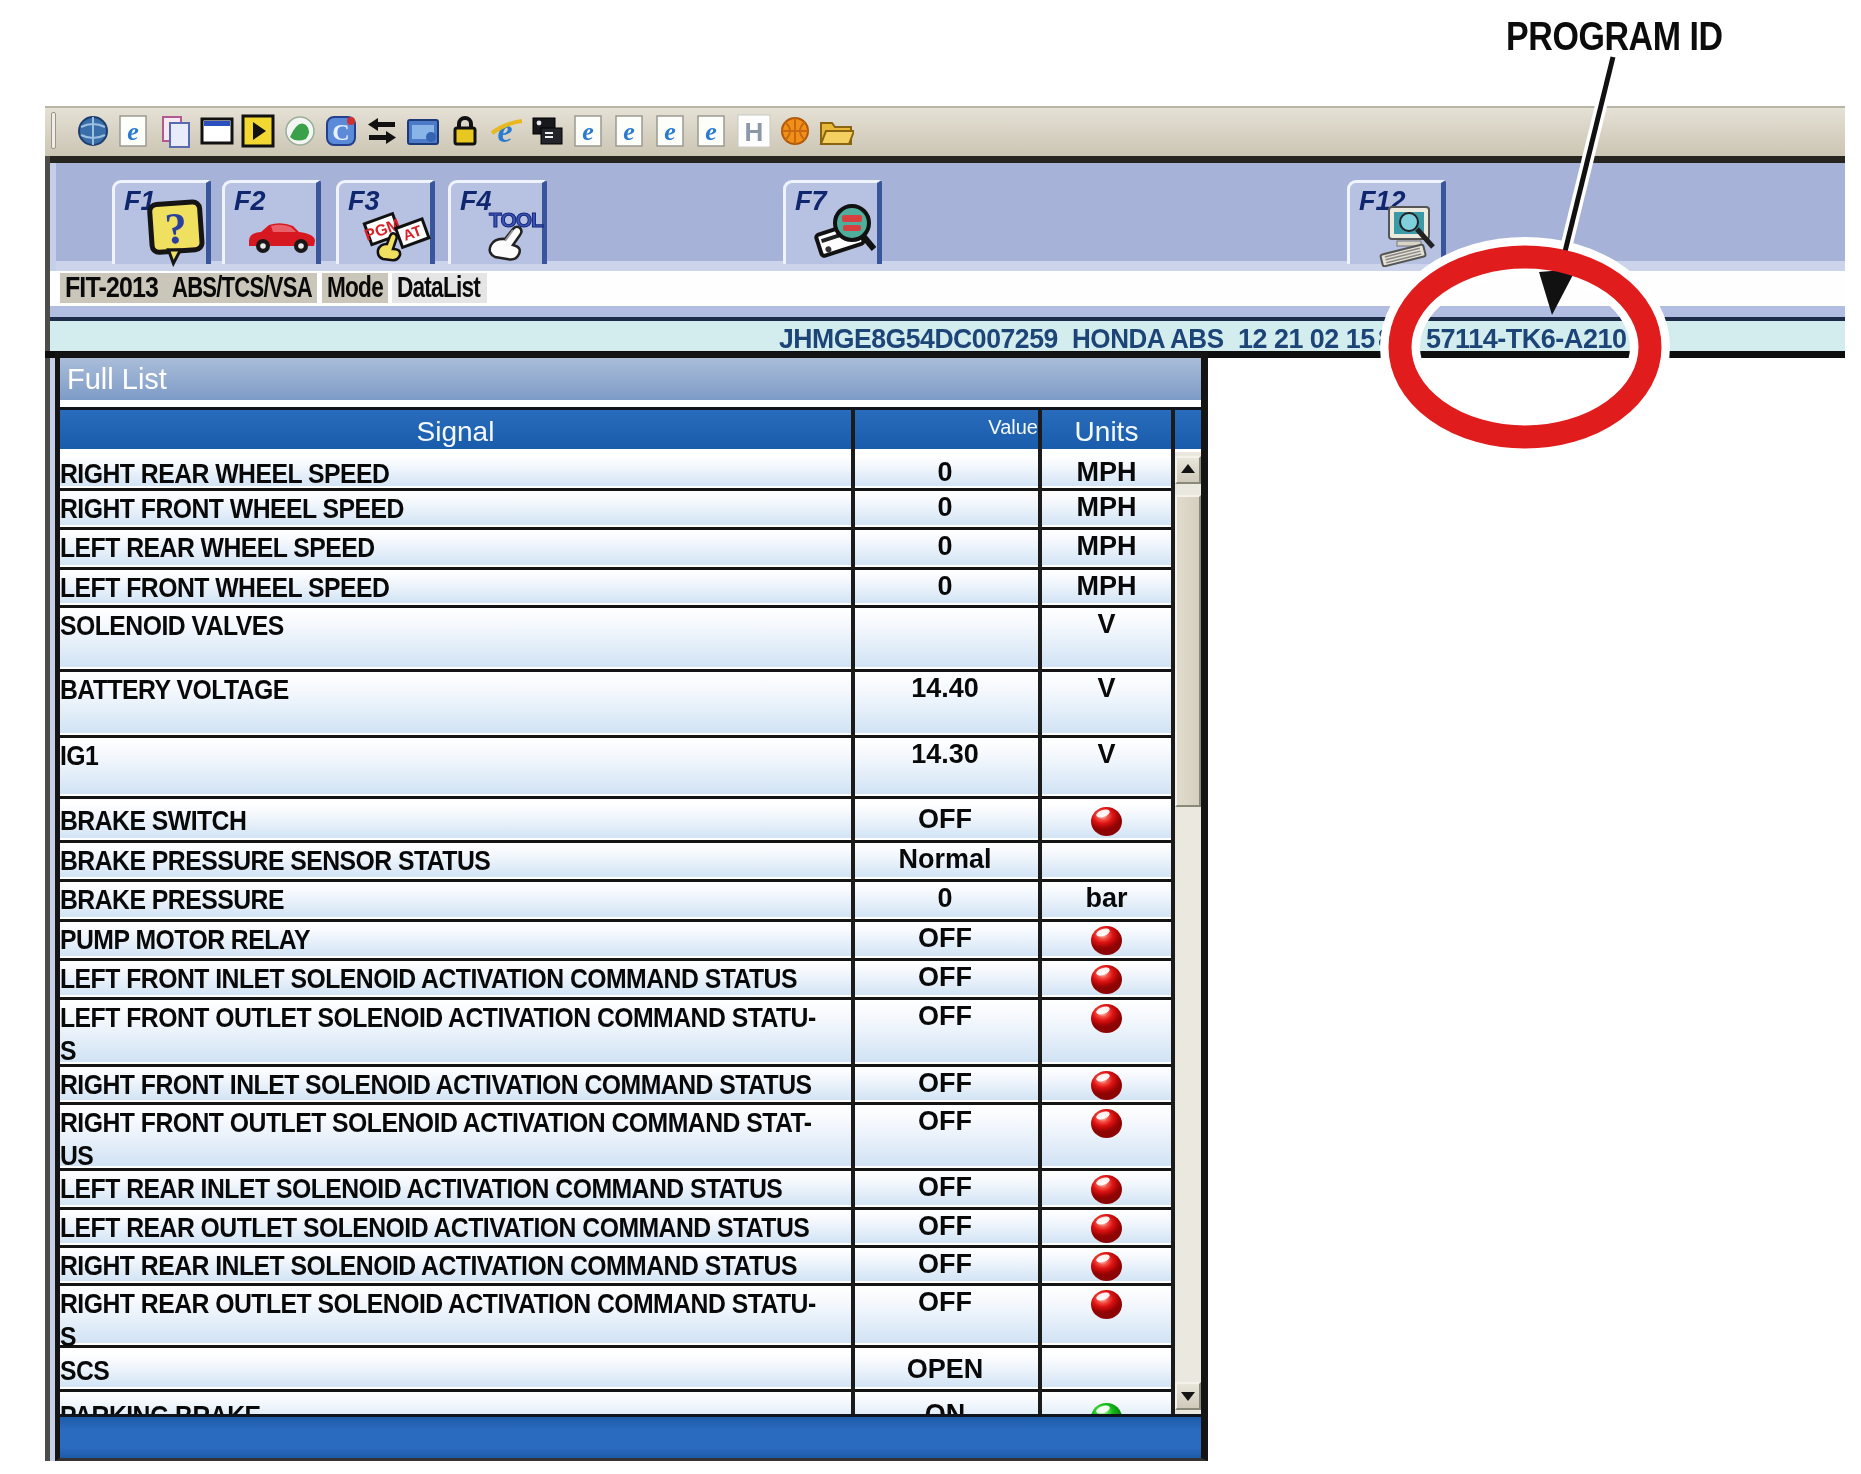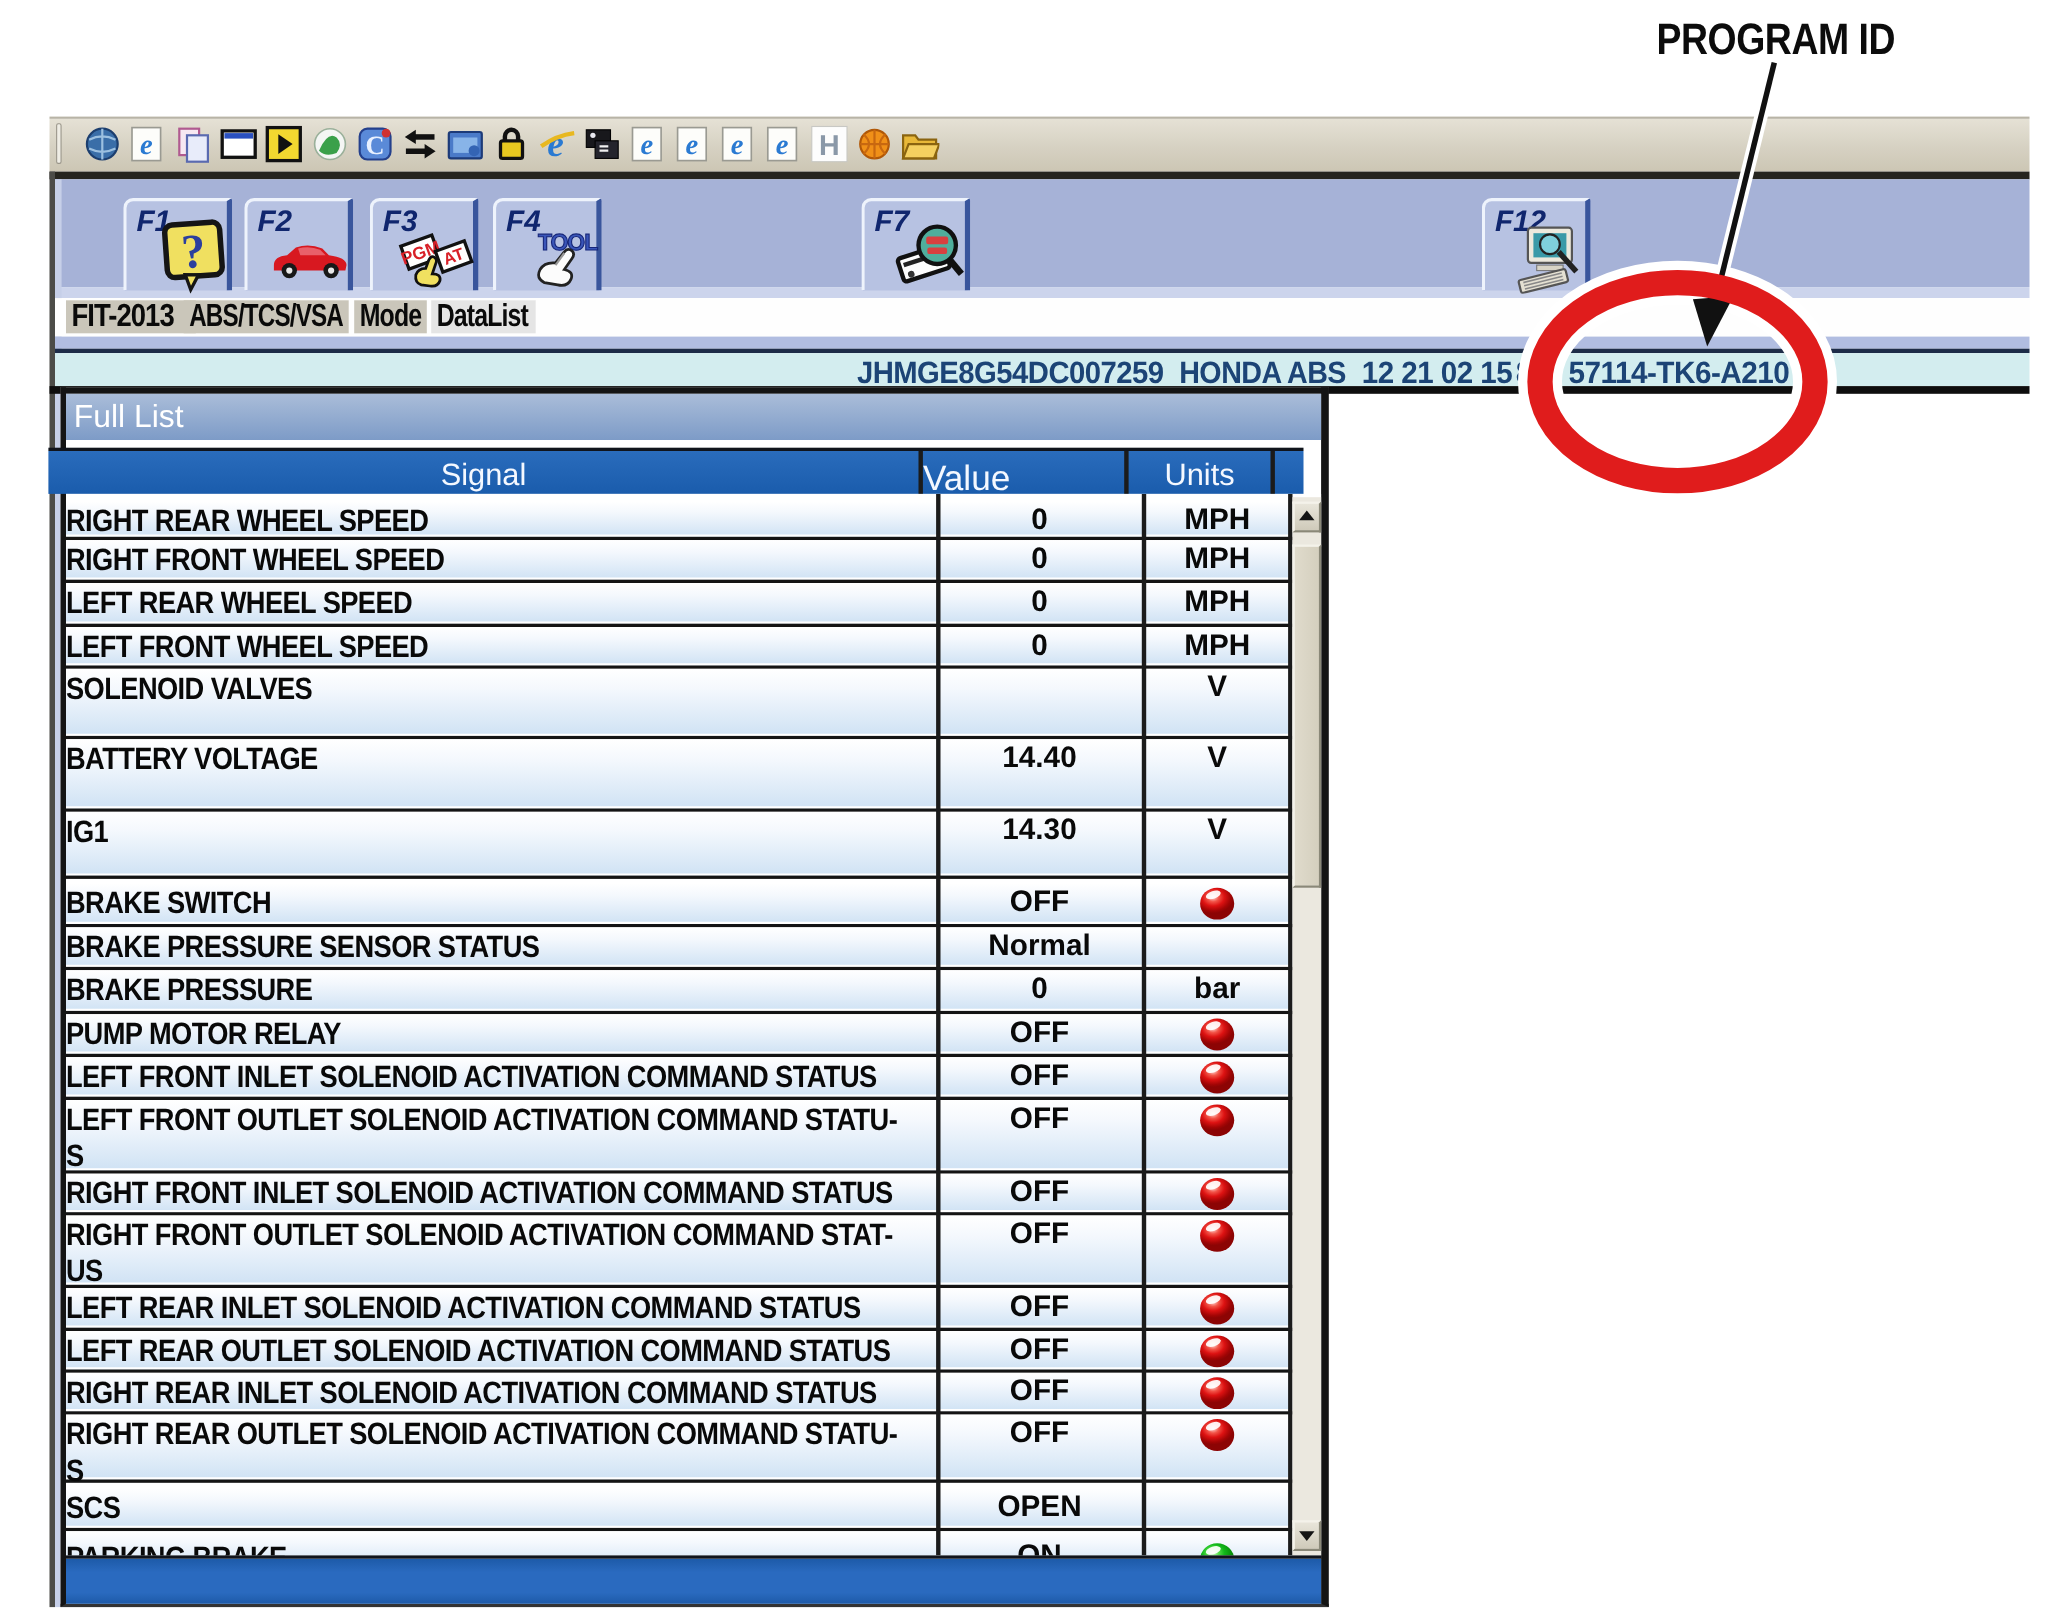--- a/index.html
+++ b/index.html
@@ -203,26 +203,26 @@
 <div class="abs" style="left:45px;top:351px;width:1800px;height:7px;background:#0e0e0e"></div>
 <span class="abs" style="left:779px;top:323px;font-weight:bold;font-size:28px;color:#1c4476;letter-spacing:-0.5px;transform:scaleX(0.95);transform-origin:0 0">JHMGE8G54DC007259</span>
 <span class="abs" style="left:1072px;top:323px;font-weight:bold;font-size:28px;color:#1c4476;letter-spacing:-0.5px;transform:scaleX(0.93);transform-origin:0 0">HONDA ABS</span>
 <span class="abs" style="left:1238px;top:323px;font-weight:bold;font-size:28px;color:#1c4476;letter-spacing:-0.5px;transform:scaleX(0.96);transform-origin:0 0">12 21 02 15</span>
 <span class="abs" style="left:1378px;top:323px;font-weight:bold;font-size:28px;color:#1c4476;letter-spacing:-0.5px">8</span>
 <span class="abs" style="left:1426px;top:323px;font-weight:bold;font-size:28px;color:#1c4476;letter-spacing:-0.5px;transform:scaleX(0.965);transform-origin:0 0">57114-TK6-A210</span>
 <div class="abs" style="left:55px;top:352px;width:1153px;height:1109px;background:#fff;border-left:5px solid #141414;border-right:7px solid #141414;border-top:6px solid #141414;border-bottom:3px solid #333"></div>
 <div class="abs" style="left:60px;top:358px;width:1141px;height:42px;background:linear-gradient(#aabdd9,#7d9bc7)">
       <span style="position:absolute;left:7px;top:5px;font-size:29px;color:#fff">Full List</span>
     </div>
-<div class="abs" style="left:44px;top:407px;width:1141px;height:42px;background:linear-gradient(#2a6cbc,#1a5cac);border-top:3px solid #10141c">
+<div class="abs" style="left:60px;top:407px;width:1141px;height:42px;background:linear-gradient(#2a6cbc,#1a5cac);border-top:3px solid #10141c">
       <div class="hsep" style="left:791px"></div>
       <div class="hsep" style="left:978px"></div>
       <div class="hsep" style="left:1111px"></div>
       <span style="position:absolute;left:0;width:791px;text-align:center;top:6px;font-size:28px;color:#f4f8ff">Signal</span>
-      <span style="position:absolute;left:795px;width:183px;text-align:left;top:6px;font-size:32px;color:#f4f8ff">Value</span>
+      <span style="position:absolute;left:795px;width:183px;text-align:right;top:6px;font-size:20px;color:#f4f8ff">Value</span>
       <span style="position:absolute;left:982px;width:129px;text-align:center;top:6px;font-size:28px;color:#f4f8ff">Units</span>
     </div>
 <div class="abs" style="left:60px;top:449px;width:1141px;height:965px;overflow:hidden;background:#fff">
 <div class="row" style="top:7px;height:35px">
         <span class="sig">RIGHT REAR WHEEL SPEED</span>
         <span class="val">0</span>
         <span class="uni">MPH</span>
       </div>
 <div class="row" style="top:42px;height:39px">
         <span class="sig">RIGHT FRONT WHEEL SPEED</span>

